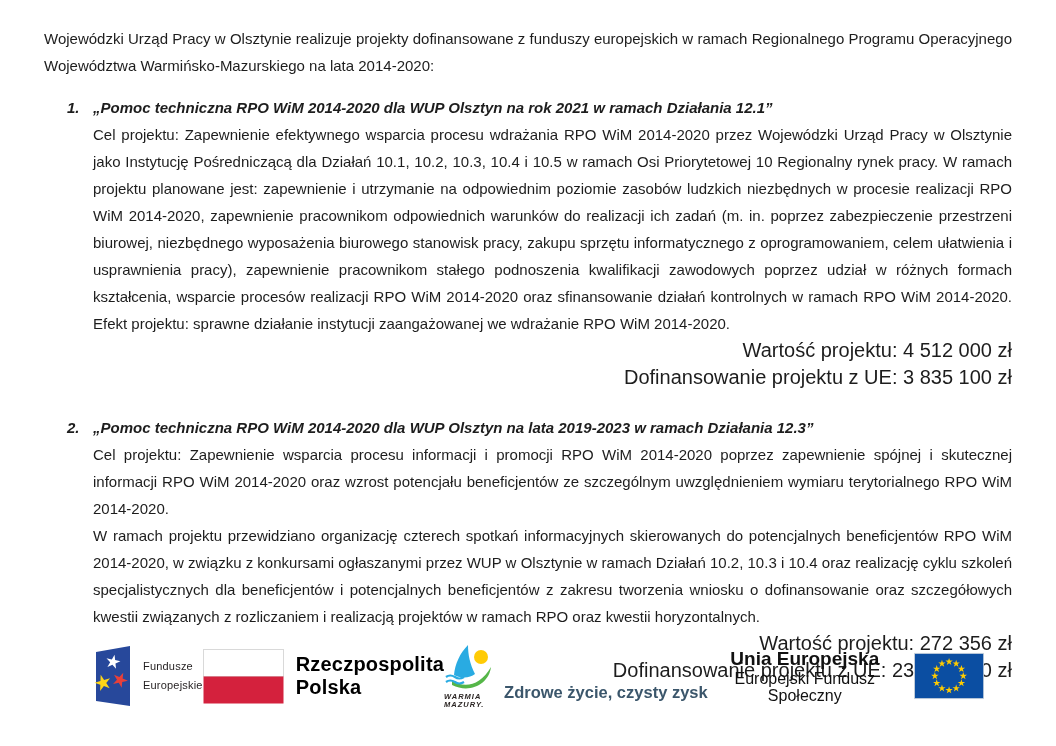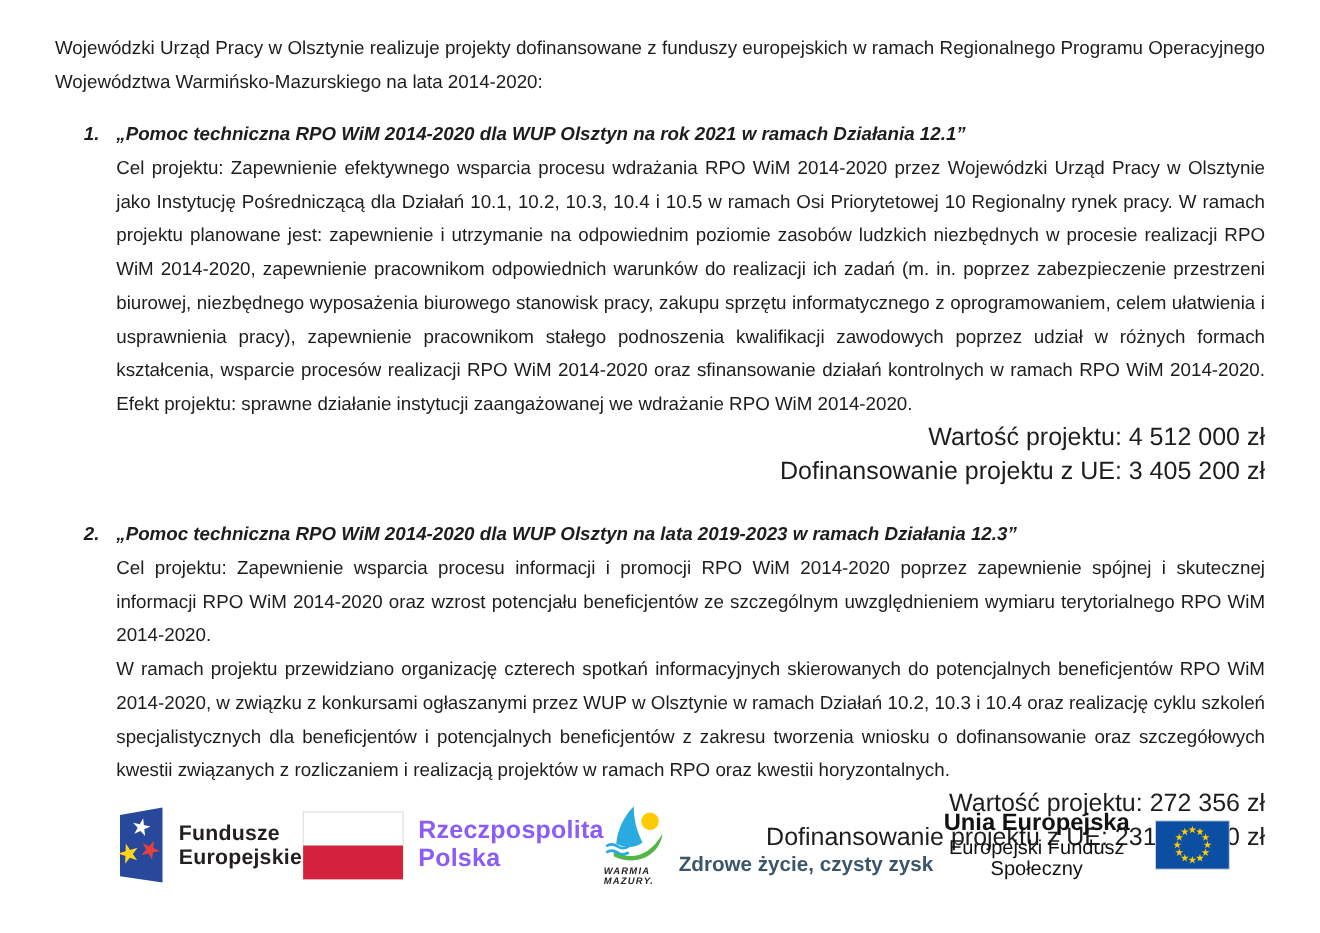--- a/index.html
+++ b/index.html
@@ -41,24 +41,24 @@
   
   .footer {
     position: absolute; left: 0; right: 0; top: 634px;
     height: 84px;
     display: flex; align-items: center; justify-content: space-between;
     padding: 0 72px 0 93px;
   }
   .logo-group { display: flex; align-items: center; }
   
   .fe-text { margin-left: 10px; color: #231f20; }
-  .fe-main { font-size: 17px; font-weight: bold; line-height: 19px; letter-spacing: 0.2px; }
+  .fe-main { font-size: 11px; font-weight: normal; line-height: 19px; letter-spacing: 0.2px; }
   .fe-sub  { font-size: 13px; line-height: 16px; margin-top: 3px; }
   
-  .pl-text { margin-left: 12px; color: #8b5cf6; font-size: 20px; font-weight: bold; line-height: 23px; letter-spacing: 0.2px; }
+  .pl-text { margin-left: 12px; color: #000000; font-size: 20px; font-weight: bold; line-height: 23px; letter-spacing: 0.2px; }
   
   .wm-block { display: flex; align-items: flex-end; }
   .wm-icon-col { display: flex; flex-direction: column; align-items: flex-start; width: 56px; }
   .wm-brand {
     font-size: 7.5px; font-weight: bold; font-style: italic;
     line-height: 8px; letter-spacing: 1px; color: #2b2523; margin-top: 1px;
   }
   .wm-tagline {
     font-size: 16.5px; font-weight: bold; color: #3b566b;
     margin-left: 4px; margin-bottom: 7px; white-space: nowrap;
@@ -83,21 +83,21 @@
 
   <p class="intro">Wojewódzki Urząd Pracy w Olsztynie realizuje projekty dofinansowane z funduszy europejskich w ramach Regionalnego Programu Operacyjnego Województwa Warmińsko-Mazurskiego na lata 2014-2020:</p>
 
   <div class="project-list">
 
     <div class="project">
       <span class="project-number">1.</span>
       <span class="project-title">„Pomoc techniczna RPO WiM 2014-2020  dla WUP Olsztyn na rok 2021 w ramach Działania 12.1”</span>
       <p class="desc">Cel projektu: Zapewnienie efektywnego wsparcia procesu wdrażania RPO WiM 2014-2020 przez Wojewódzki Urząd Pracy w Olsztynie jako Instytucję Pośredniczącą dla Działań 10.1, 10.2, 10.3, 10.4 i 10.5 w ramach Osi Priorytetowej 10 Regionalny rynek pracy. W ramach projektu planowane jest: zapewnienie i utrzymanie na odpowiednim poziomie zasobów ludzkich niezbędnych w procesie realizacji RPO WiM 2014-2020, zapewnienie pracownikom odpowiednich warunków do realizacji ich zadań (m. in. poprzez zabezpieczenie przestrzeni biurowej, niezbędnego wyposażenia biurowego stanowisk pracy, zakupu sprzętu informatycznego z oprogramowaniem, celem ułatwienia i usprawnienia pracy), zapewnienie pracownikom stałego podnoszenia kwalifikacji zawodowych poprzez udział w różnych formach kształcenia, wsparcie procesów realizacji RPO WiM 2014-2020 oraz sfinansowanie działań kontrolnych w ramach RPO WiM 2014-2020. Efekt projektu: sprawne działanie instytucji zaangażowanej we wdrażanie RPO WiM 2014-2020.</p>
       <p class="plain">Wartość projektu: 4 512 000 zł</p>
-      <p class="plain">Dofinansowanie projektu z UE: 3 405 200 zł</p>
+      <p class="plain">Dofinansowanie projektu z UE: 3 835 100 zł</p>
     </div>
 
     <div class="project">
       <span class="project-number">2.</span>
       <span class="project-title">„Pomoc techniczna RPO WiM 2014-2020  dla WUP Olsztyn na lata 2019-2023 w ramach Działania 12.3”</span>
       <p class="desc">Cel projektu:  Zapewnienie wsparcia procesu informacji i promocji RPO WiM 2014-2020 poprzez zapewnienie spójnej i skutecznej informacji RPO WiM 2014-2020 oraz wzrost potencjału beneficjentów ze szczególnym uwzględnieniem wymiaru terytorialnego RPO WiM 2014-2020.</p>
       <p class="desc">W ramach projektu przewidziano organizację czterech spotkań informacyjnych skierowanych do potencjalnych beneficjentów RPO WiM 2014-2020, w związku z konkursami ogłaszanymi przez WUP w Olsztynie w ramach Działań 10.2, 10.3 i 10.4 oraz realizację cyklu szkoleń specjalistycznych dla beneficjentów i potencjalnych beneficjentów z zakresu tworzenia wniosku o dofinansowanie oraz szczegółowych kwestii związanych z rozliczaniem i realizacją projektów w ramach RPO oraz kwestii horyzontalnych.</p>
       <p class="plain">Wartość projektu: 272 356 zł</p>
       <p class="plain">Dofinansowanie projektu z UE: 231 502,60 zł</p>
     </div>

